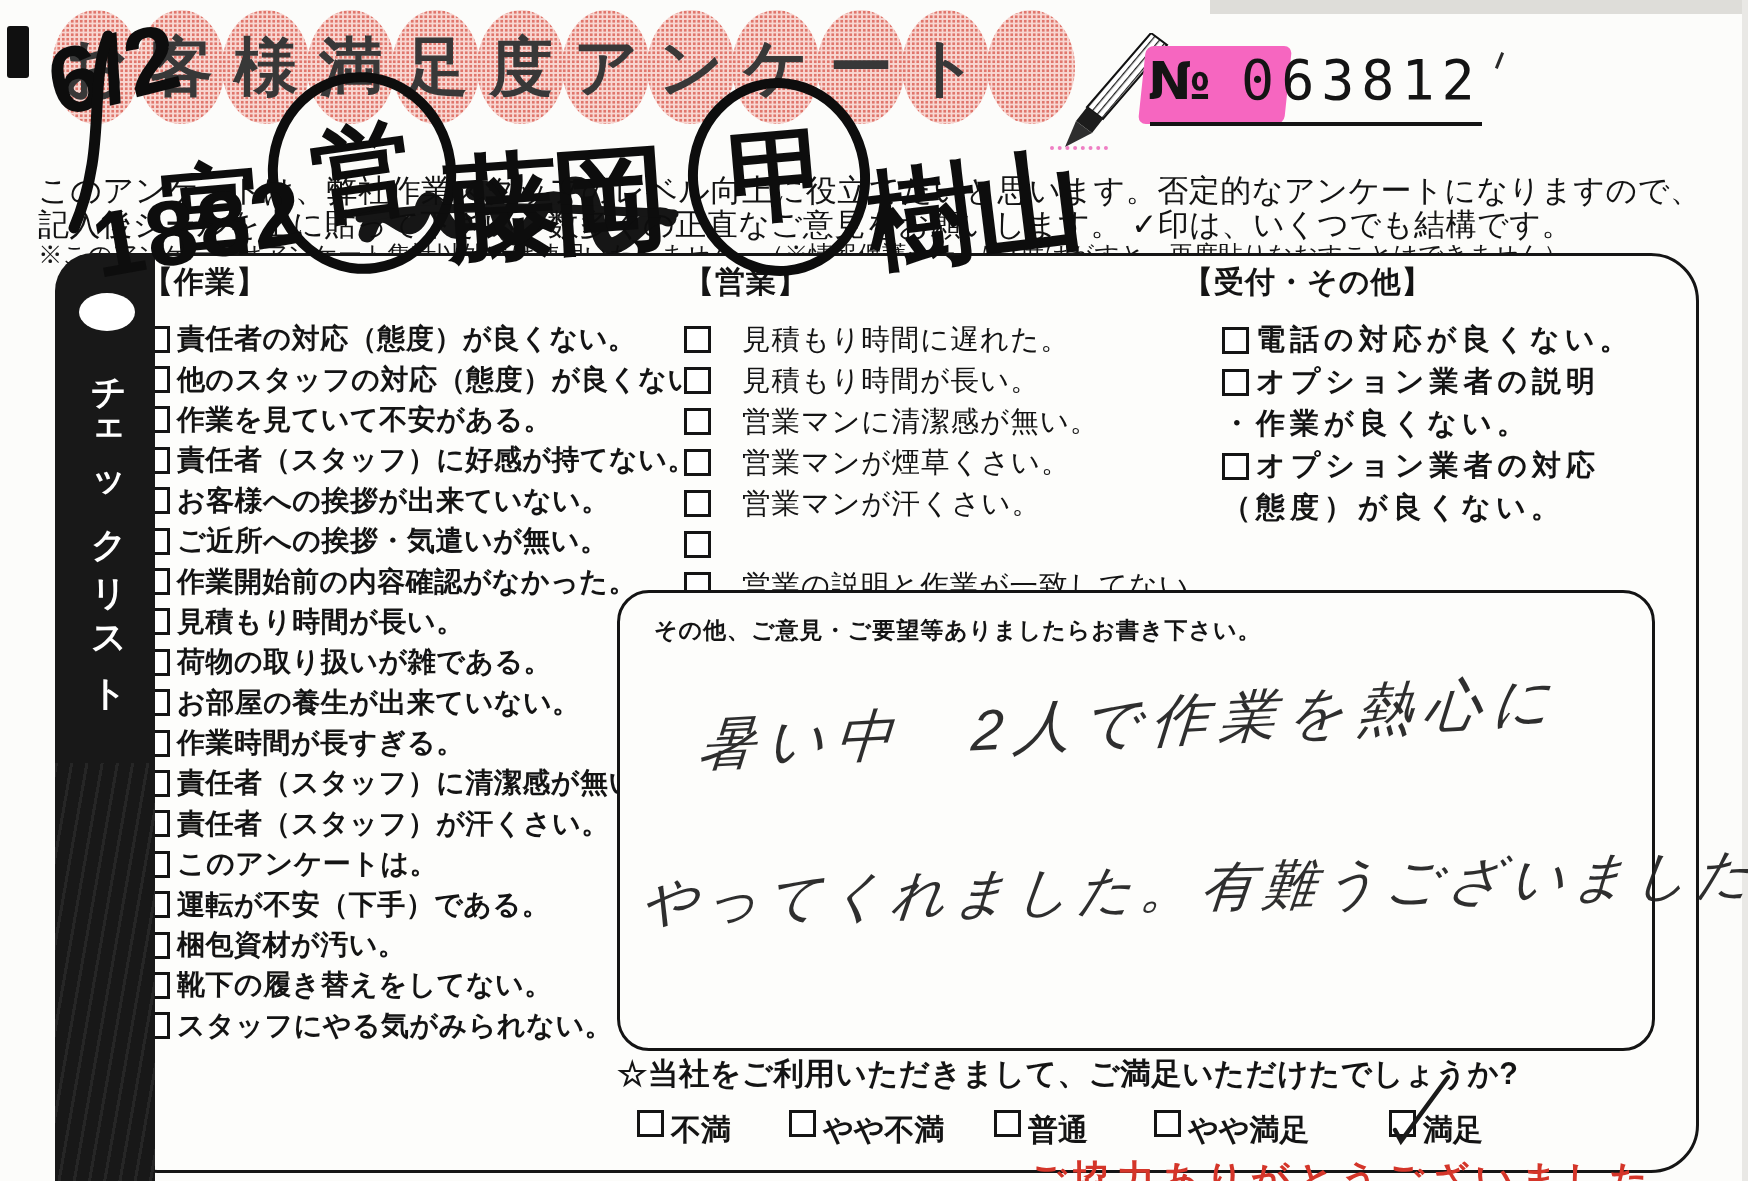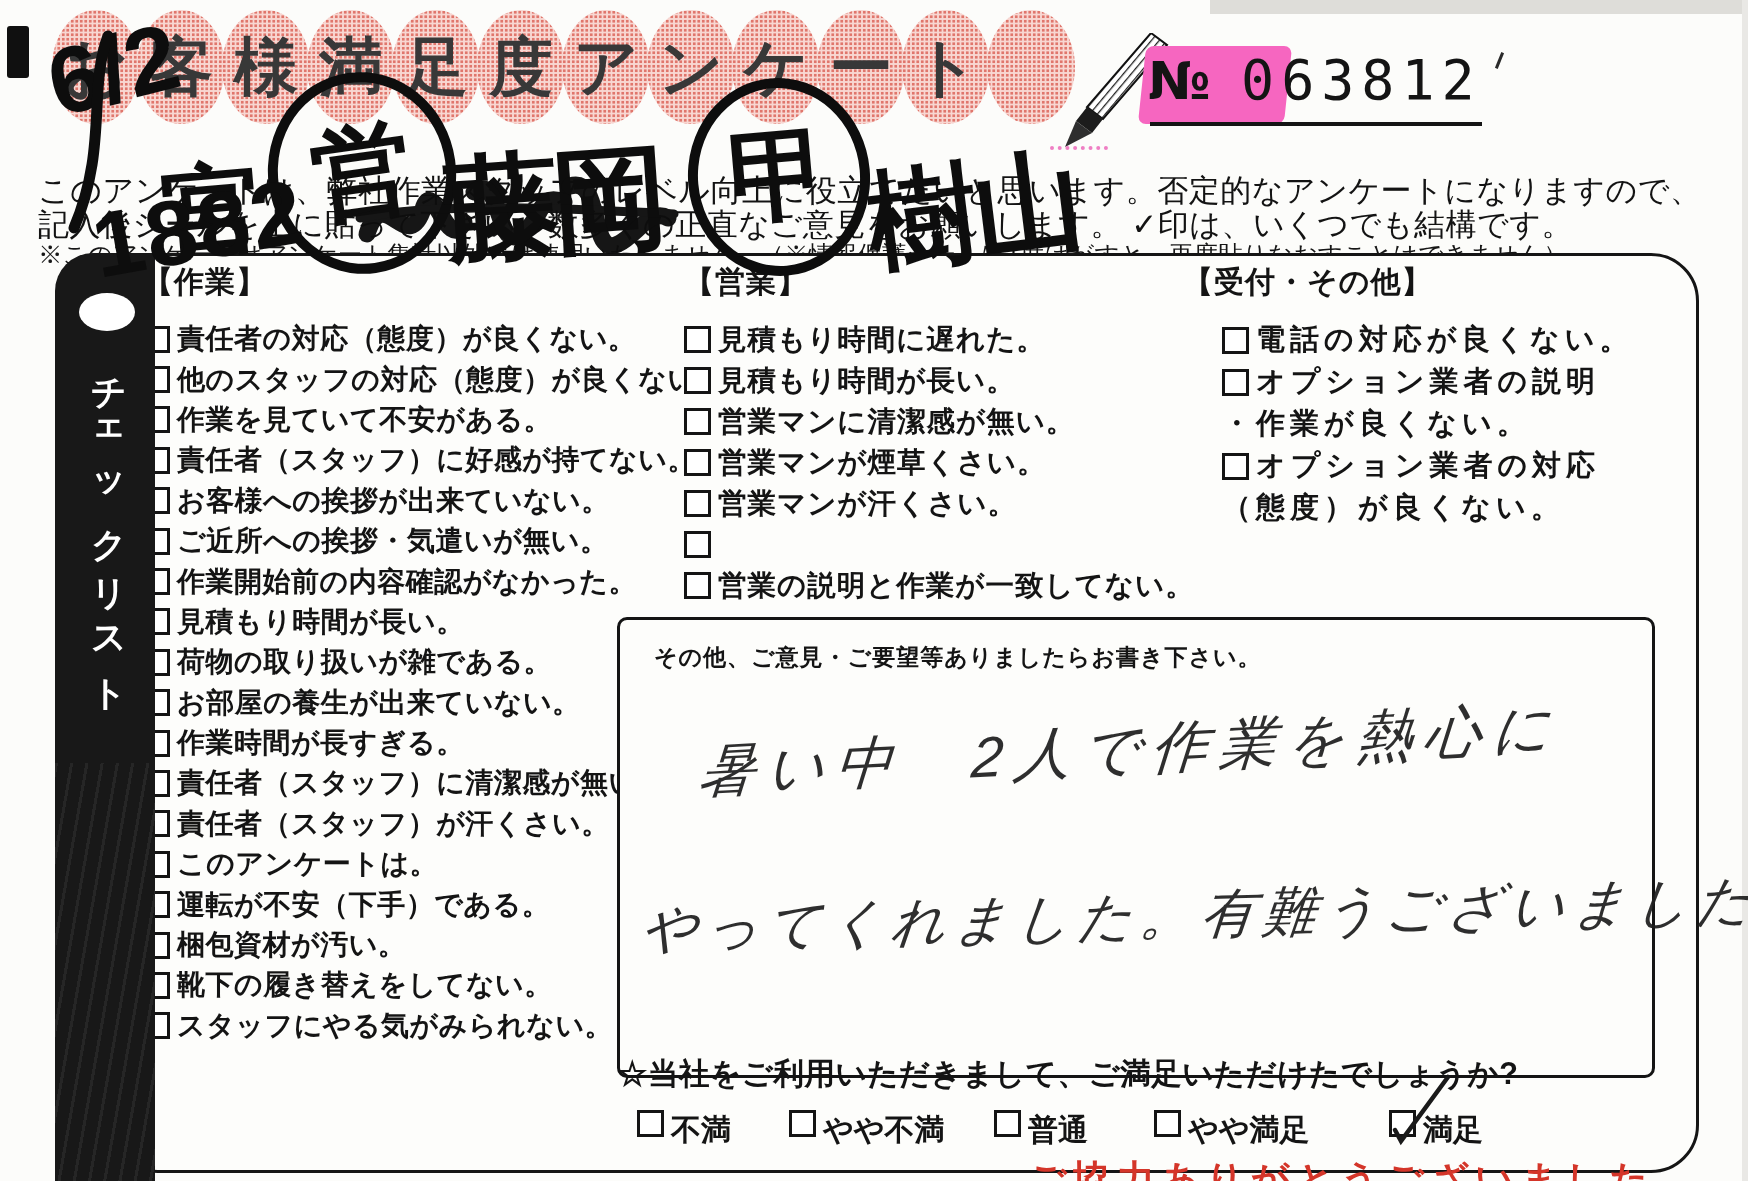--- a/index.html
+++ b/index.html
@@ -41,26 +41,26 @@
       writing-mode:vertical-rl;text-orientation:upright;letter-spacing:10px;}
   
   .col{position:absolute;}
   .col-h{font-size:30px;font-weight:700;letter-spacing:1px;display:block;}
   .col-work{left:143px;top:262px;}
   .col-sales{left:684px;top:262px;}
   .col-rec{left:1183px;top:262px;}
   .items{margin-top:16px;}
   .row{display:flex;align-items:center;white-space:nowrap;}
   .col-work .row{height:40.4px;font-size:28px;font-weight:600;letter-spacing:.5px;}
-  .col-sales .row{height:41px;font-size:28.5px;font-weight:700;letter-spacing:1px;}
+  .col-sales .row{height:41px;font-size:28.5px;font-weight:400;letter-spacing:1px;gap:24px;}
   .col-rec .row{height:42px;font-size:29px;font-weight:600;letter-spacing:5px;padding-left:39px;}
   .cb{width:21px;height:21px;border:3px solid #141414;background:#fff;margin-right:7px;flex:none;}
   .cont{padding-left:31px;}
   
-  .combox{position:absolute;left:617px;top:590px;width:1032px;height:455px;border:3px solid #141414;border-radius:10px;background:#fdfdfb;margin-top:27px;}
+  .combox{position:absolute;left:617px;top:590px;width:1032px;height:455px;border:3px solid #141414;border-radius:32px;background:#fdfdfb;}
   .prompt{position:absolute;left:34px;top:22px;font-size:23px;font-weight:600;letter-spacing:1px;}
   .hw{position:absolute;color:#1f1f1f;font-weight:500;font-style:italic;opacity:.93;white-space:nowrap;}
   .hw.c1{left:78px;top:92px;font-size:57px;letter-spacing:11px;transform:rotate(-3deg) skewX(-7deg);}
   .hw.c2{left:22px;top:258px;font-size:54px;letter-spacing:7px;transform:rotate(-1.5deg) skewX(-7deg);}
   
   .squestion{position:absolute;left:617px;top:1054px;font-size:30.5px;font-weight:800;letter-spacing:.5px;white-space:nowrap;}
   .opts{position:absolute;left:617px;top:1110px;width:1030px;height:48px;}
   .opt{position:absolute;top:0;display:flex;white-space:nowrap;}
   .opt .lbl{font-size:30px;font-weight:800;}
   .opt svg.check{position:absolute;left:-6px;top:-40px;width:70px;height:82px;overflow:visible;}

